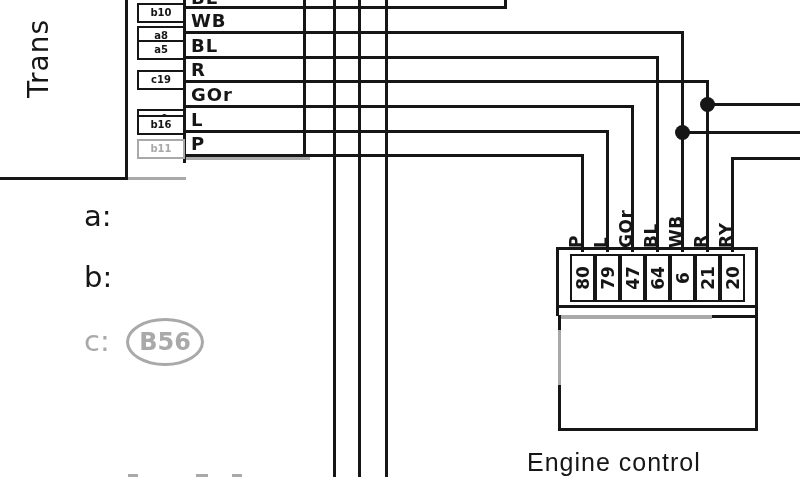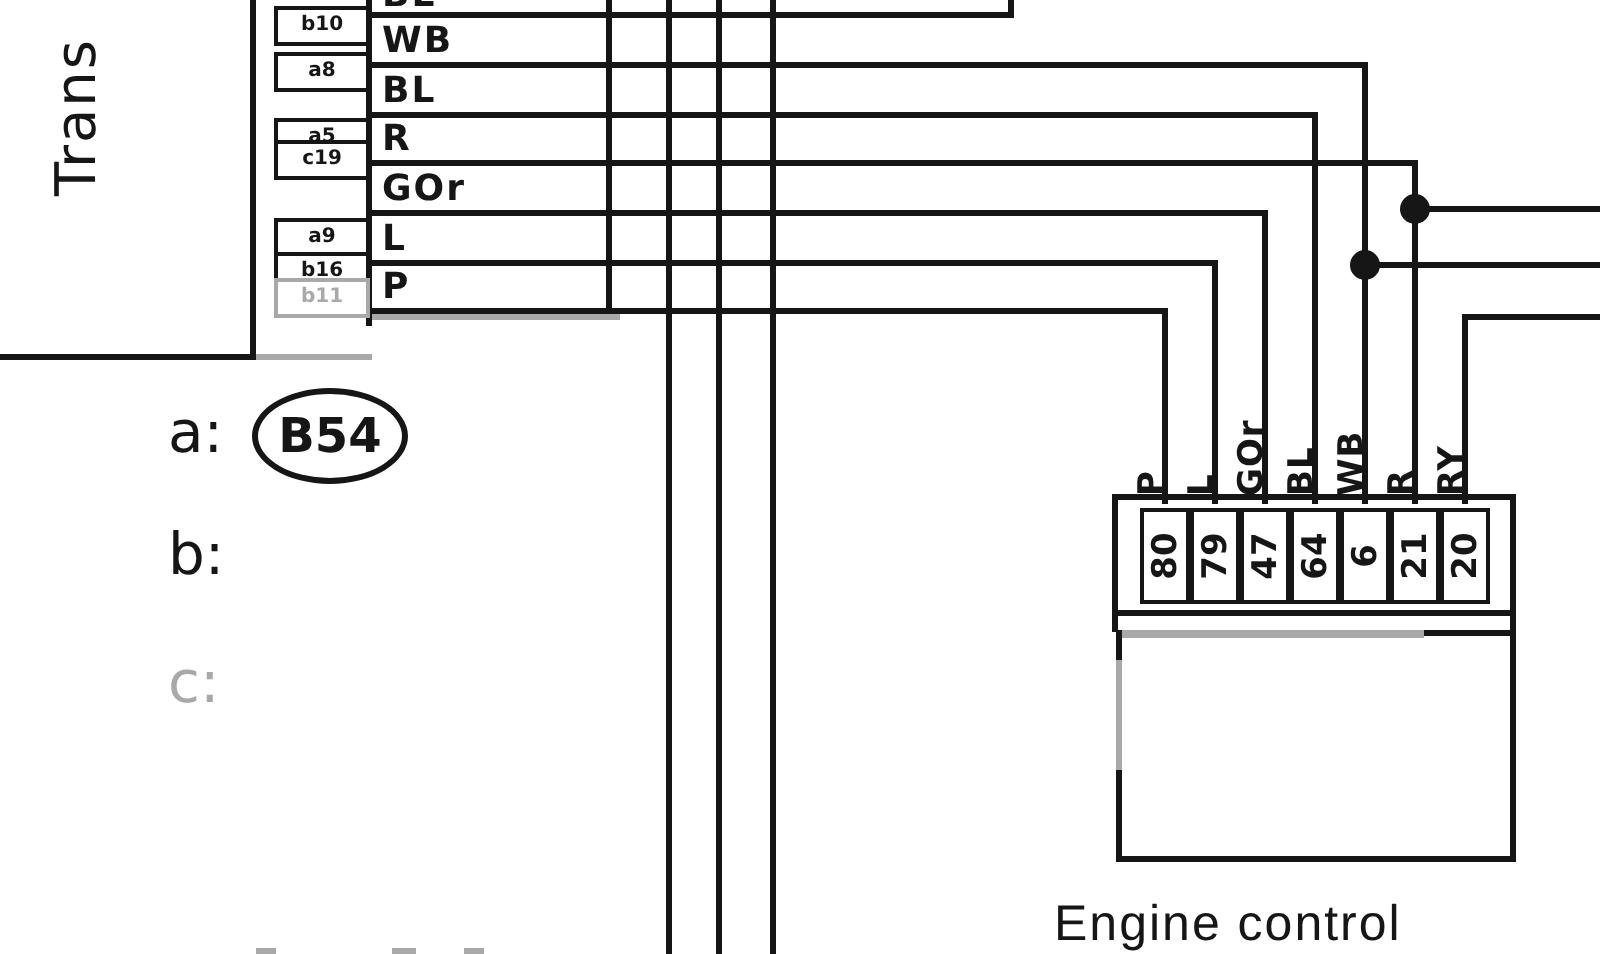--- a/index.html
+++ b/index.html
@@ -40,24 +40,24 @@
 <div class="stage">
 
   <div class="trans">Trans</div>
   <div class="v" style="left:125px;top:0;height:179px;"></div>
   <div class="h" style="left:0;top:177px;width:128px;"></div>
   <div class="h gray" style="left:128px;top:177px;width:58px;"></div>
   <div class="v" style="left:183px;top:0;height:163px;"></div>
 
   <div class="pinbox" style="top:3px;">b10</div>
   <div class="pinbox" style="top:26px;">a8</div>
-  <div class="pinbox" style="top:59px;">a5</div>
+  <div class="pinbox" style="top:40px;">a5</div>
   <div class="pinbox" style="top:70px;">c19</div>
   <div class="pinbox" style="top:93px;margin-top:16px;">a9</div>
-  <div class="pinbox" style="top:126px;">b16</div>
+  <div class="pinbox" style="top:115px;">b16</div>
   <div class="pinbox muted" style="top:139px;">b11</div>
 
   <div class="cliplabel">
       <span>BL</span>
     </div>
   <div class="wlabel" style="top:11px;">WB</div>
   <div class="wlabel" style="top:36px;">BL</div>
   <div class="wlabel" style="top:60px;">R</div>
   <div class="wlabel" style="top:85px;">GOr</div>
   <div class="wlabel" style="top:110px;">L</div>
@@ -87,23 +87,23 @@
   <div class="v" style="left:731px;top:157px;height:95px;"></div>
   <div class="dot" style="left:700px;top:97px;"></div>
   <div class="dot" style="left:675px;top:125px;"></div>
 
   <div class="v" style="left:303px;top:0;height:156px;"></div>
   <div class="v" style="left:333px;top:0;height:477px;"></div>
   <div class="v" style="left:358px;top:0;height:477px;"></div>
   <div class="v" style="left:385px;top:0;height:477px;"></div>
 
   <div class="legendkey" style="top:202px;">a:</div>
-  <div class="ellipse" style="left:126px;top:194px;width:78px;height:48px;">B54</div>
   <div class="legendkey" style="top:263px;">b:</div>
   <div class="legendkey muted" style="top:327px;">c:</div>
+  <div class="ellipse muted" style="left:126px;top:318px;width:78px;height:48px;">B56</div>
 
 
   <div class="rotlabel" style="left:546px;top:209px;">P</div>
   <div class="rotlabel" style="left:571px;top:209px;">L</div>
   <div class="rotlabel" style="left:596px;top:209px;">GOr</div>
   <div class="rotlabel" style="left:621px;top:209px;">BL</div>
   <div class="rotlabel" style="left:646px;top:209px;">WB</div>
   <div class="rotlabel" style="left:671px;top:209px;">R</div>
   <div class="rotlabel" style="left:696px;top:209px;">RY</div>
 

